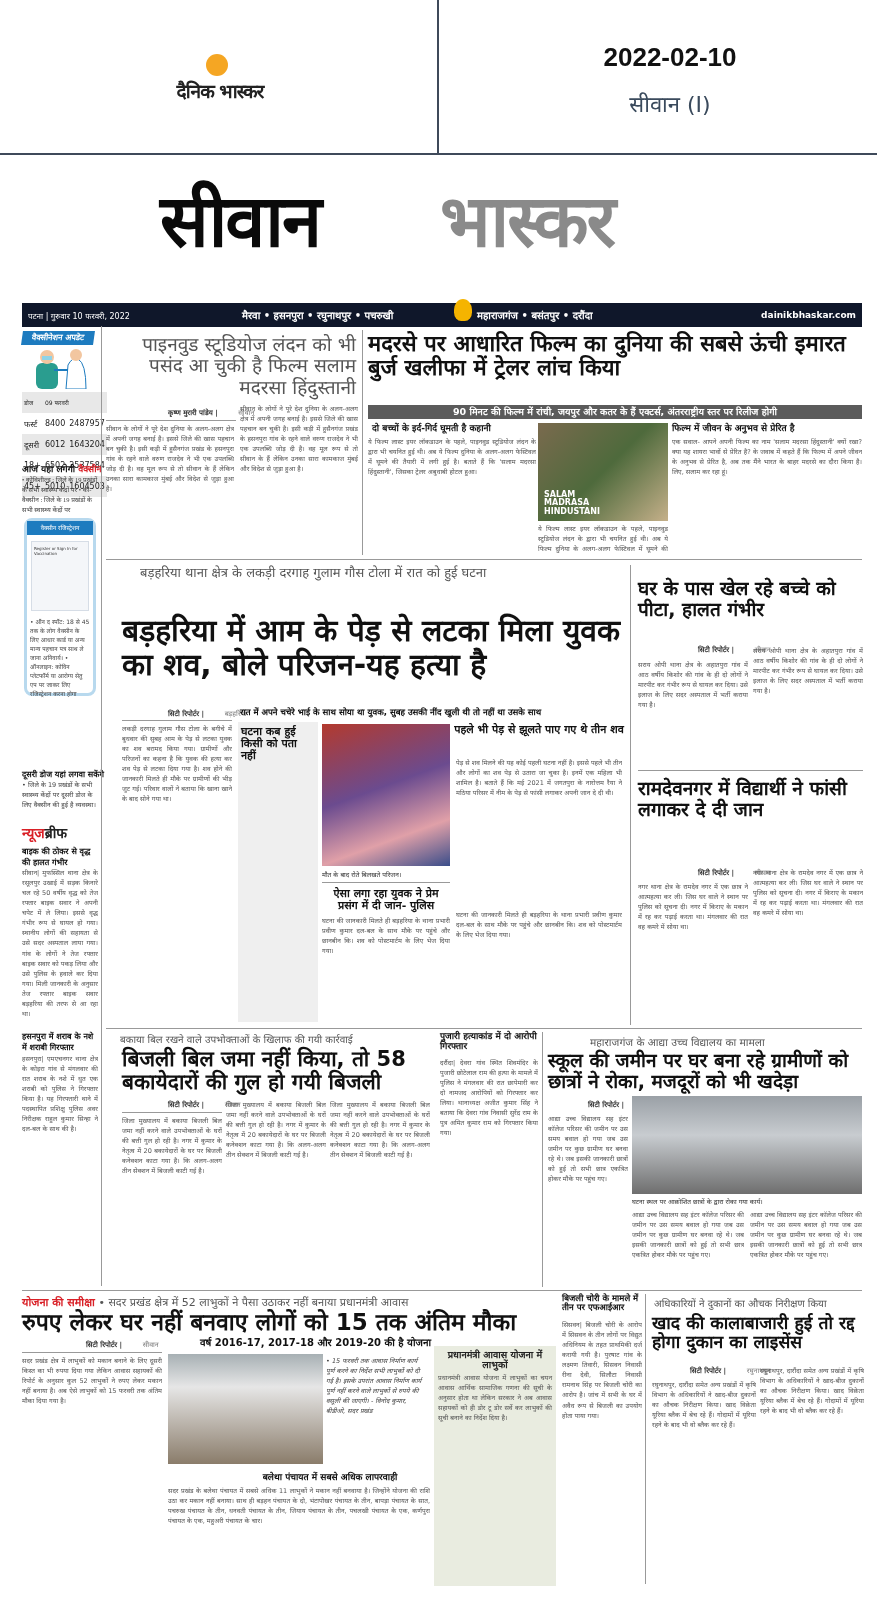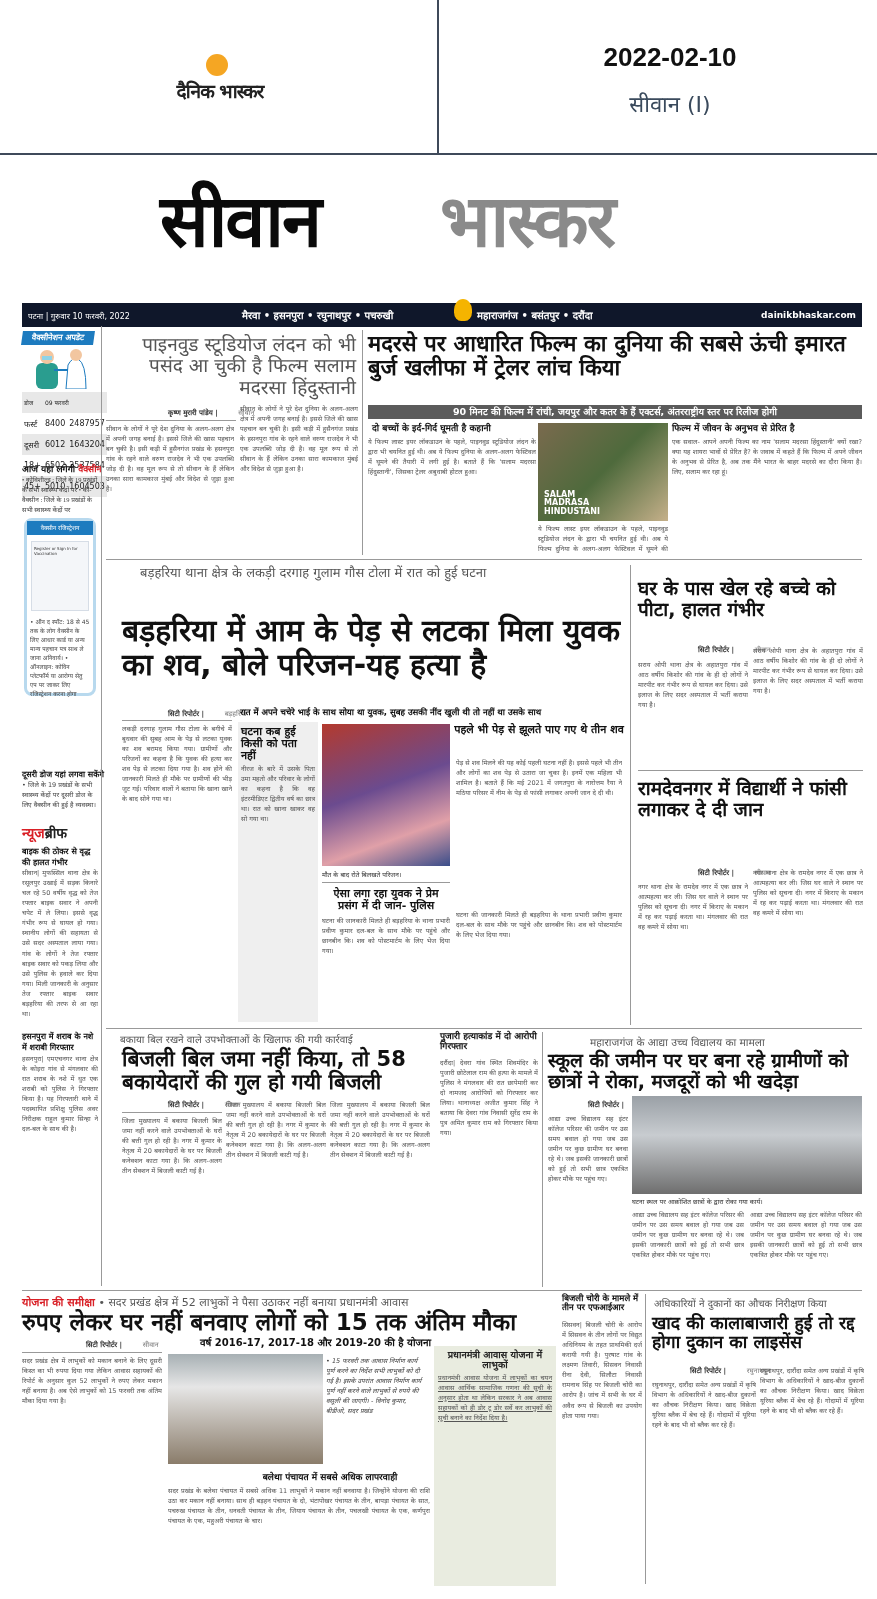--- a/index.html
+++ b/index.html
@@ -167,21 +167,20 @@
 <div class="abs h-light" style="left:140px; top:563px; width:480px; font-size:13px; white-space:nowrap;">बड़हरिया थाना क्षेत्र के लकड़ी दरगाह गुलाम गौस टोला में रात को हुई घटना</div>
 <div class="abs h-bold" style="left:122px; top:582px; width:500px; font-size:30px; line-height:1.12;margin-top:32px;">बड़हरिया में आम के पेड़ से लटका मिला युवक का शव, बोले परिजन-यह हत्या है</div>
 <div class="abs byline" style="left:150px; top:709px;">
   <span style="font-weight:bold; color:#333;">सिटी रिपोर्टर</span> | <span>बड़हरिया</span>
 </div>
 <div class="abs h-bold" style="left:240px; top:708px; width:390px; font-size:8.5px; white-space:nowrap;">रात में अपने चचेरे भाई के साथ सोया था युवक, सुबह उसकी नींद खुली थी तो नहीं था उसके साथ</div>
 <div class="abs hline" style="left:122px; top:720px; width:110px;"></div>
 <div class="abs body-text" style="left:122px; top:724px; width:110px; height:300px;">लकड़ी दरगाह गुलाम गौस टोला के बगीचे में बुधवार की सुबह आम के पेड़ से लटका युवक का शव बरामद किया गया। ग्रामीणों और परिजनों का कहना है कि युवक की हत्या कर शव पेड़ से लटका दिया गया है। शव होने की जानकारी मिलते ही मौके पर ग्रामीणों की भीड़ जुट गई। परिवार वालों ने बताया कि खाना खाने के बाद सोने गया था।</div>
 <div class="abs sidebox2" style="left:238px; top:722px; width:80px; height:300px;">
   <div class="h-bold" style="font-size:11px; padding:4px 3px 2px;">घटना कब हुई किसी को पता नहीं</div>
-  <div class="body-text" style="padding:0 3px; height:250px;">नीरज के बारे में उसके पिता उमा महतो और परिवार के लोगों का कहना है कि वह इंटरमीडिएट द्वितीय वर्ष का छात्र था। रात को खाना खाकर वह सो गया था।</div>
 </div>
 <div class="abs photo2" style="left:322px; top:724px; width:128px; height:142px;"></div>
 <div class="abs" style="left:322px; top:870px; width:128px; font-size:6.5px; color:#333;">मौत के बाद रोते बिलखते परिजन।</div>
 <div class="abs h-bold" style="left:454px; top:724px; width:170px; font-size:11px; text-align:center;">पहले भी पेड़ से झूलते पाए गए थे तीन शव</div>
 <div class="abs body-text" style="left:456px; top:758px; width:166px; height:150px;">पेड़ से शव मिलने की यह कोई पहली घटना नहीं है। इससे पहले भी तीन और लोगों का शव पेड़ से उतारा जा चुका है। इनमें एक महिला भी शामिल है। बताते हैं कि मई 2021 में जगतपुरा के नारोत्तम रैया ने मठिया परिसर में नीम के पेड़ से फांसी लगाकर अपनी जान दे दी थी।</div>
 <div class="abs hline" style="left:322px; top:882px; width:128px;"></div>
 <div class="abs h-bold" style="left:324px; top:888px; width:124px; font-size:11px; text-align:center;">ऐसा लगा रहा युवक ने प्रेम प्रसंग में दी जान- पुलिस</div>
 <div class="abs body-text" style="left:322px; top:916px; width:128px; height:105px;">घटना की जानकारी मिलते ही बड़हरिया के थाना प्रभारी प्रवीण कुमार दल-बल के साथ मौके पर पहुंचे और छानबीन कि। शव को पोस्टमार्टम के लिए भेज दिया गया।</div>
 <div class="abs body-text" style="left:456px; top:910px; width:166px; height:110px;">घटना की जानकारी मिलते ही बड़हरिया के थाना प्रभारी प्रवीण कुमार दल-बल के साथ मौके पर पहुंचे और छानबीन कि। शव को पोस्टमार्टम के लिए भेज दिया गया।</div>
 <div class="abs vline" style="left:630px; top:565px; height:460px;"></div>
@@ -239,21 +238,21 @@
 </div>
 <div class="abs h-bold" style="left:200px; top:1338px; width:240px; font-size:10px; white-space:nowrap;">वर्ष 2016-17, 2017-18 और 2019-20 की है योजना</div>
 <div class="abs hline" style="left:22px; top:1352px; width:140px;"></div>
 <div class="abs body-text" style="left:22px; top:1356px; width:140px; height:225px;">सदर प्रखंड क्षेत्र में लाभुकों को मकान बनाने के लिए दूसरी किस्त का भी रुपया दिया गया लेकिन आवास सहायकों की रिपोर्ट के अनुसार कुल 52 लाभुकों ने रुपए लेकर मकान नहीं बनाया है। अब ऐसे लाभुकों को 15 फरवरी तक अंतिम मौका दिया गया है।</div>
 <div class="abs photo4" style="left:168px; top:1354px; width:155px; height:110px;"></div>
 <div class="abs" style="left:326px; top:1356px; width:100px; font-size:6.5px; line-height:1.55; font-style:italic; color:#444;">• 15 फरवरी तक आवास निर्माण कार्य पूर्ण करने का निर्देश सभी लाभुकों को दी गई है। इसके उपरांत आवास निर्माण कार्य पूर्ण नहीं करने वाले लाभुकों से रुपये की वसूली की जाएगी। - विनोद कुमार, बीडीओ, सदर प्रखंड</div>
 <div class="abs h-bold" style="left:230px; top:1473px; width:200px; font-size:9px; text-align:center;">बलेथा पंचायत में सबसे अधिक लापरवाही</div>
 <div class="abs body-text" style="left:168px; top:1486px; width:262px; height:95px;">सदर प्रखंड के बलेथा पंचायत में सबसे अधिक 11 लाभुकों ने मकान नहीं बनवाया है। जिन्होंने योजना की राशि उठा कर मकान नहीं बनाया। साथ ही बड़हन पंचायत के दो, भंटापोखर पंचायत के तीन, बापड़ा पंचायत के सात, पचरुख पंचायत के तीन, धनवती पंचायत के तीन, जियाय पंचायत के तीन, पचलखी पंचायत के एक, कर्णपुरा पंचायत के एक, महुअरी पंचायत के चार।</div>
 <div class="abs sidebox" style="left:434px; top:1346px; width:122px; height:240px;">
   <div class="h-bold" style="font-size:9.5px; text-align:center; padding:4px 3px 2px; color:#222;">प्रधानमंत्री आवास योजना में लाभुकों</div>
-  <div class="body-text" style="padding:0 4px; height:195px;text-decoration:underline;">प्रधानमंत्री आवास योजना में लाभुकों का चयन आवास आर्थिक सामाजिक गणना की सूची के अनुसार होता था लेकिन सरकार ने अब आवास सहायकों को ही डोर टू डोर सर्वे कर लाभुकों की सूची बनाने का निर्देश दिया है।</div>
+  <div class="body-text" style="padding:0 4px; height:195px;">प्रधानमंत्री आवास योजना में लाभुकों का चयन आवास आर्थिक सामाजिक गणना की सूची के अनुसार होता था लेकिन सरकार ने अब आवास सहायकों को ही डोर टू डोर सर्वे कर लाभुकों की सूची बनाने का निर्देश दिया है।</div>
 </div>
 
 <div class="abs h-bold" style="left:562px; top:1294px; width:80px; font-size:8.5px;">बिजली चोरी के मामले में तीन पर एफआईआर</div>
 <div class="abs body-text" style="left:562px; top:1320px; width:80px; height:260px;">सिसवन| बिजली चोरी के आरोप में सिसवन के तीन लोगों पर विद्युत अधिनियम के तहत प्राथमिकी दर्ज करायी गयी है। पुरषाट गांव के लक्ष्मण तिवारी, सिसवन निवासी रीना देवी, सिलौटा निवासी रामनाथ सिंह पर बिजली चोरी का आरोप है। जांच में सभी के घर में अवैध रूप से बिजली का उपयोग होता पाया गया।</div>
 <div class="abs vline" style="left:645px; top:1294px; height:290px;"></div>
 
 <div class="abs h-light" style="left:654px; top:1296px; width:210px; font-size:10px; white-space:nowrap;">अधिकारियों ने दुकानों का औचक निरीक्षण किया</div>
 <div class="abs h-bold" style="left:652px; top:1314px; width:210px; font-size:17.5px;">खाद की कालाबाजारी हुई तो रद्द होगा दुकान का लाइसेंस</div>
 <div class="abs byline" style="left:672px; top:1366px;">
   <span style="font-weight:bold; color:#333;">सिटी रिपोर्टर</span> | <span>रघुनाथपुर</span>

